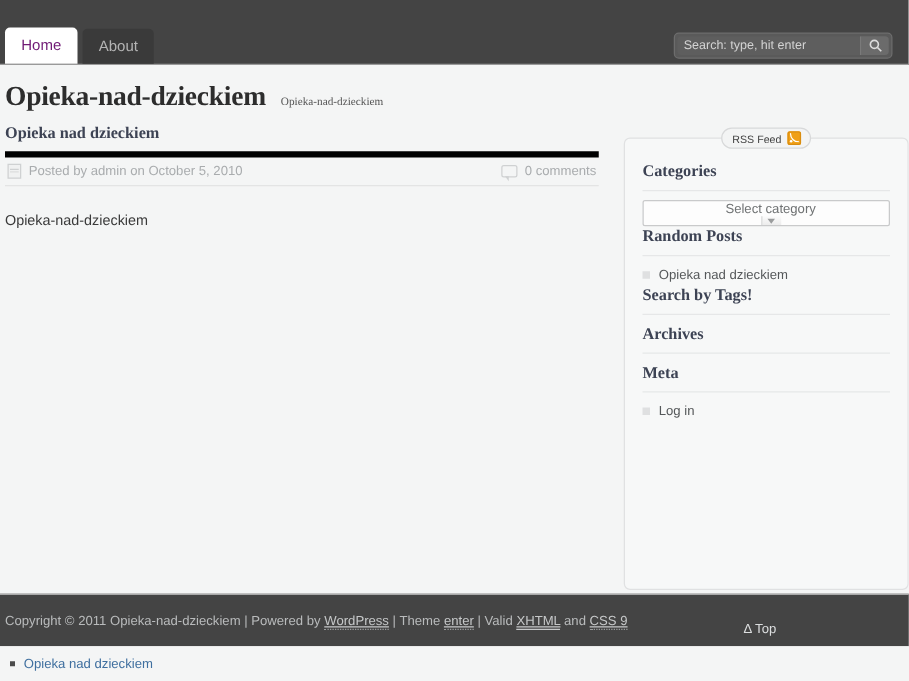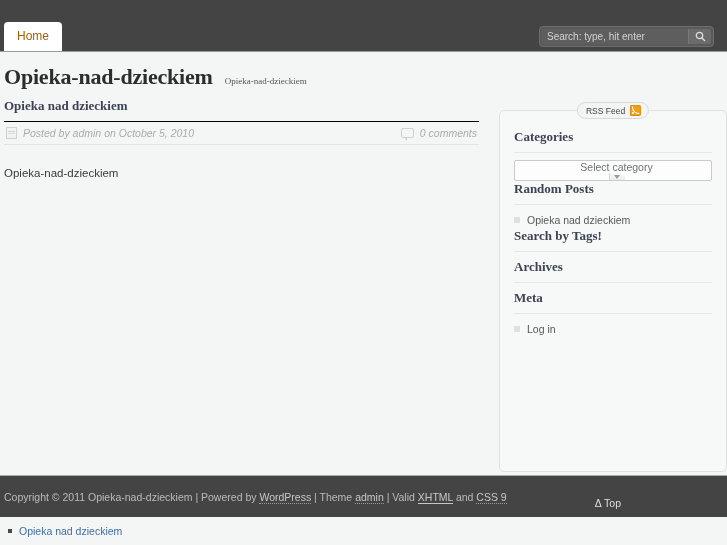--- a/index.html
+++ b/index.html
@@ -37,21 +37,21 @@
     line-height: 1;
     padding: 8px 13px 8px 13px;
     border-radius: 4px 4px 0 0;
     color: #b4b4b4;
     background: #3a3a3a;
     cursor: pointer;
     white-space: nowrap;
   }
   .tab.active {
     background: #ffffff;
-    color: #a16207;
+    color: #701a75;
     padding-bottom: 9px;
   }
 
   .searchbox {
     position: absolute;
     right: 13px;
     top: 26px;
     display: flex;
     align-items: stretch;
     background: #5a5a5a;
@@ -121,26 +121,25 @@
     font-family: "Liberation Serif", serif;
     font-size: 13px;
     font-weight: bold;
     color: #3d4354;
     margin: 0 0 7px 0;
   }
   .post-meta {
     display: flex;
     justify-content: space-between;
     align-items: flex-end;
-    border-top: 1px solid #000000;
+    border-top: 5px solid #000000;
     border-bottom: 1px solid #e3e4e4;
     padding: 5px 2px 5px 2px;
     color: #a9acae;
     font-size: 10.5px;
-    font-style: italic;
   }
   .meta-left, .meta-right {
     display: flex;
     align-items: center;
     gap: 6px;
   }
   .icon-cal {
     width: 9px; height: 10px;
     border: 1px solid #cfd1d2;
     background: #f0f1f1;
@@ -313,21 +312,21 @@
     background: #444444;
     border-top: 1px solid #a9a9a9;
     display: flex;
     align-items: center;
     justify-content: space-between;
     padding: 0 14px 0 4px;
     color: #b9bbbc;
     font-size: 10.5px;
   }
   .credits { white-space: nowrap; }
-  .credits .lnk { color: #c6c8c9; }
+  .credits .lnk { color: #c6c8c9; text-decoration: underline; }
   .lnk.dotted { border-bottom: 1px dotted #9b9d9e; }
   .lnk.solid  { border-bottom: 1px solid #c6c8c9; }
   .top-link {
     color: #dcdedf;
     cursor: pointer;
     margin-right: 92px;
     white-space: nowrap;
     margin-top: 12px;
   }
 
@@ -355,20 +354,23 @@
     cursor: pointer;
   }
 </style>
 </head>
 <body>
 
 <div class="topbar">
   <div class="nav">
     <div class="tab active">
       <span>Home</span>
+    </div>
+    <div class="tab">
+      <span>About</span>
     </div>
   </div>
 
   <div class="searchbox">
     <input type="text" placeholder="Search: type, hit enter" style="">
     <div class="search-btn">
       <svg width="11" height="11" viewBox="0 0 11 11">
         <circle cx="4.5" cy="4.5" r="3.2" fill="none" stroke="#dcdcdc" stroke-width="1.3"></circle>
         <line x1="7" y1="7" x2="10" y2="10" stroke="#dcdcdc" stroke-width="1.4"></line>
       </svg>
@@ -444,21 +446,21 @@
           <span class="li-mark"></span>
           <span>Log in</span>
         </li>
       </ul>
     </div>
   </aside>
 </div>
 
 <div class="footer">
   <div class="credits">
-    <span>Copyright © 2011 Opieka-nad-dzieckiem</span><span> | Powered by </span><span class="lnk dotted">WordPress</span><span> | Theme </span><span class="lnk dotted">admin</span><span> | Valid </span><span class="lnk solid">XHTML</span><span> and </span><span class="lnk dotted">CSS 9</span>
+    <span>Copyright © 2011 Opieka-nad-dzieckiem</span><span> | Powered by </span><span class="lnk dotted">WordPress</span><span> | Theme </span><span class="lnk dotted">enter</span><span> | Valid </span><span class="lnk solid">XHTML</span><span> and </span><span class="lnk dotted">CSS 9</span>
   </div>
   <div class="top-link">Δ Top</div>
 </div>
 
 <div class="bottombar">
   <span class="bb-bullet"></span>
   <span class="bb-link">Opieka nad dzieckiem</span>
 </div>
 
 </body></html>

